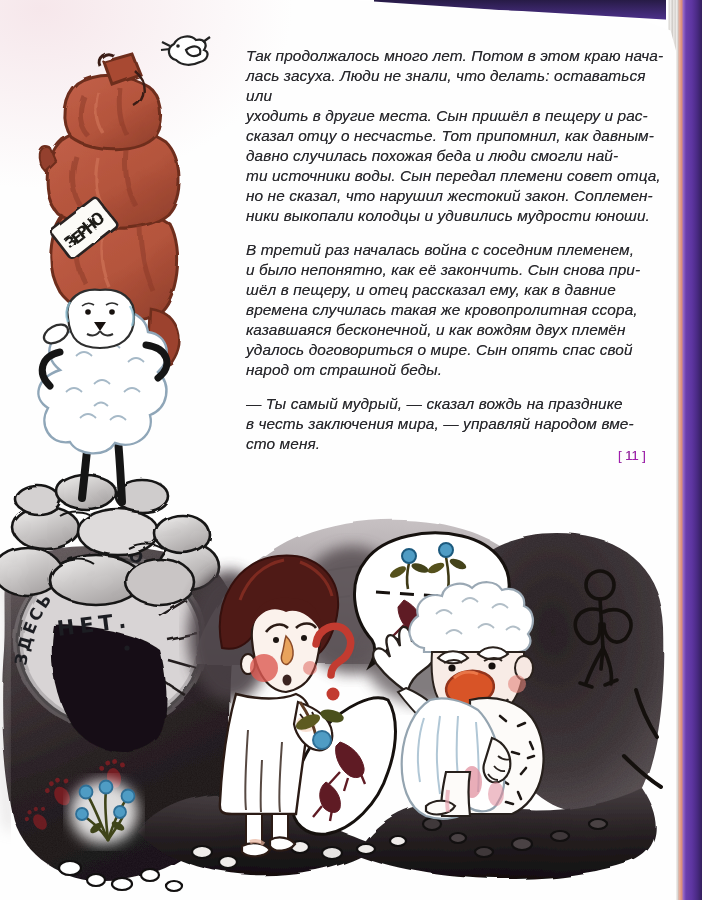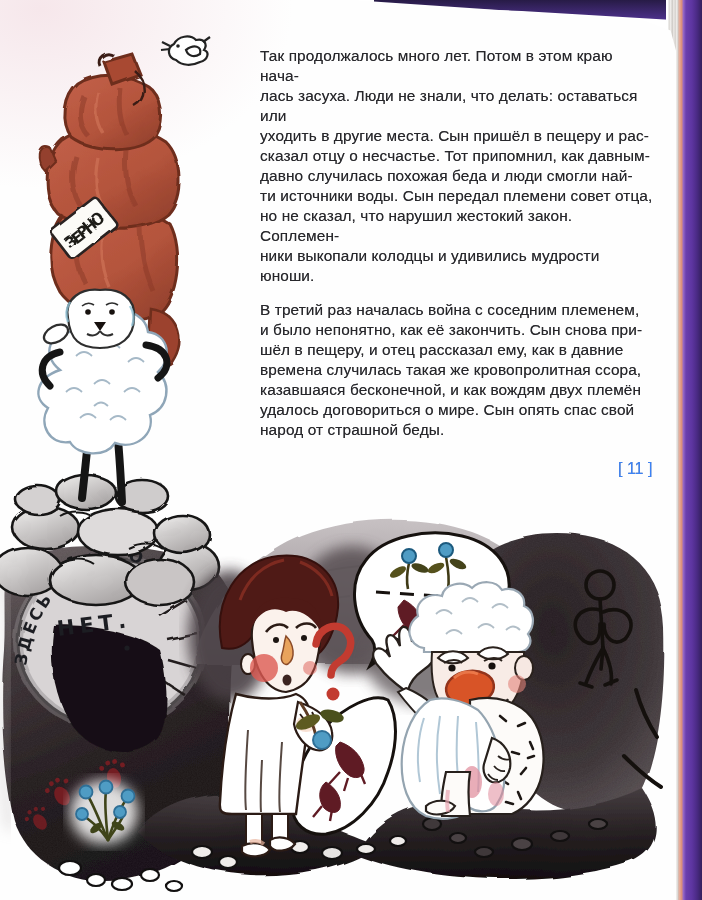--- a/index.html
+++ b/index.html
@@ -17,23 +17,23 @@
   
   .sheet{position:absolute;left:0;top:0;width:676px;height:900px;z-index:2;
     background:
       radial-gradient(420px 300px at 6% 1%, rgba(244,225,230,.8) 0%, rgba(255,255,255,0) 60%),
       #fefefe;
     clip-path:polygon(0 0,52% 0,95% 2.2%,99.2% 3.4%,100% 5.6%,100% 100%,0 100%);}
   .art{position:absolute;left:0;top:0;z-index:3;}
   .textcol{position:absolute;left:246px;top:46px;width:422px;z-index:4;
     color:#27272b;font-size:15.4px;line-height:20px;letter-spacing:.1px;
     text-shadow:0 0 .45px rgba(38,38,44,.6);}
-  .textcol p{margin:0 14px 14px;white-space:pre-line;}
-  .pagenum{position:absolute;left:618px;top:460px;z-index:4;font-size:16px;
-    color:#3b82f6;text-shadow:0 0 .4px rgba(38,38,44,.55);}
+  .textcol p{margin:0 0 14px;white-space:pre-line;font-style:italic;}
+  .pagenum{position:absolute;left:618px;top:448px;z-index:4;font-size:13px;
+    color:#a21caf;text-shadow:0 0 .4px rgba(38,38,44,.55);}
   svg text,svg textPath{font-family:"DejaVu Sans","Liberation Sans",sans-serif;}
 </style>
 </head>
 <body>
 
 <div class="stage">
   <div class="cover-top"></div>
   <div class="cover-right"></div>
   <div class="sheet"></div>
 
@@ -436,15 +436,18 @@
 ти источники воды. Сын передал племени совет отца,
 но не сказал, что нарушил жестокий закон. Соплемен-
 ники выкопали колодцы и удивились мудрости юноши.</p>
     <p>В третий раз началась война с соседним племенем,
 и было непонятно, как её закончить. Сын снова при-
 шёл в пещеру, и отец рассказал ему, как в давние
 времена случилась такая же кровопролитная ссора,
 казавшаяся бесконечной, и как вождям двух племён
 удалось договориться о мире. Сын опять спас свой
 народ от страшной беды.</p>
+    <p>— Ты самый мудрый, — сказал вождь на празднике
+в честь заключения мира, — управляй народом вме-
+сто меня.</p>
   </div>
   <div class="pagenum">[ 11 ]</div>
 </div>
 
 </body></html>

